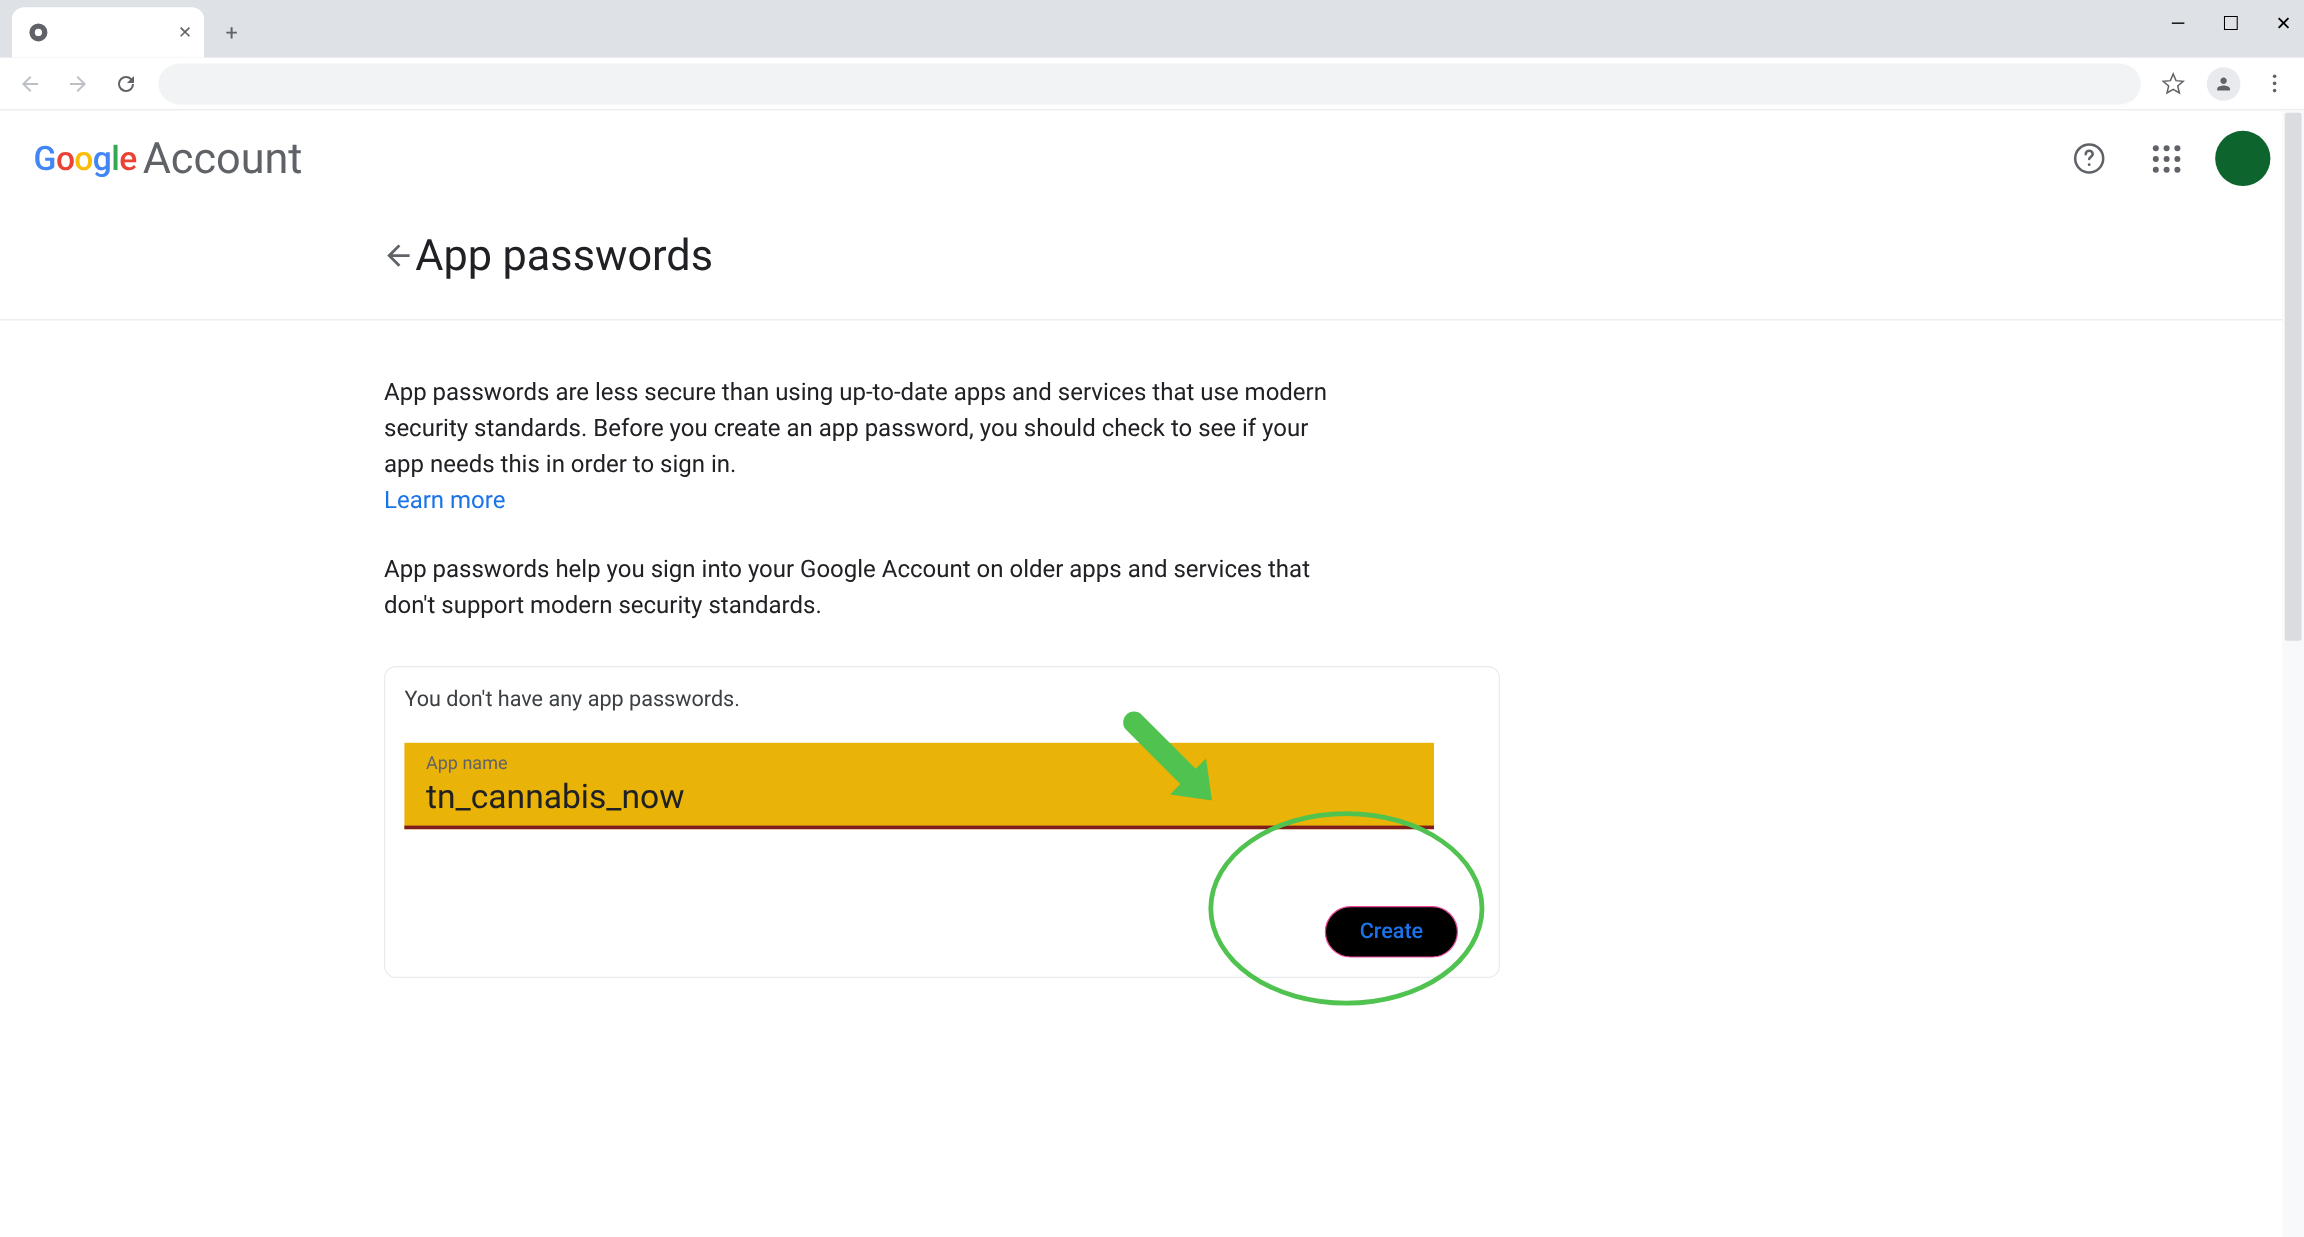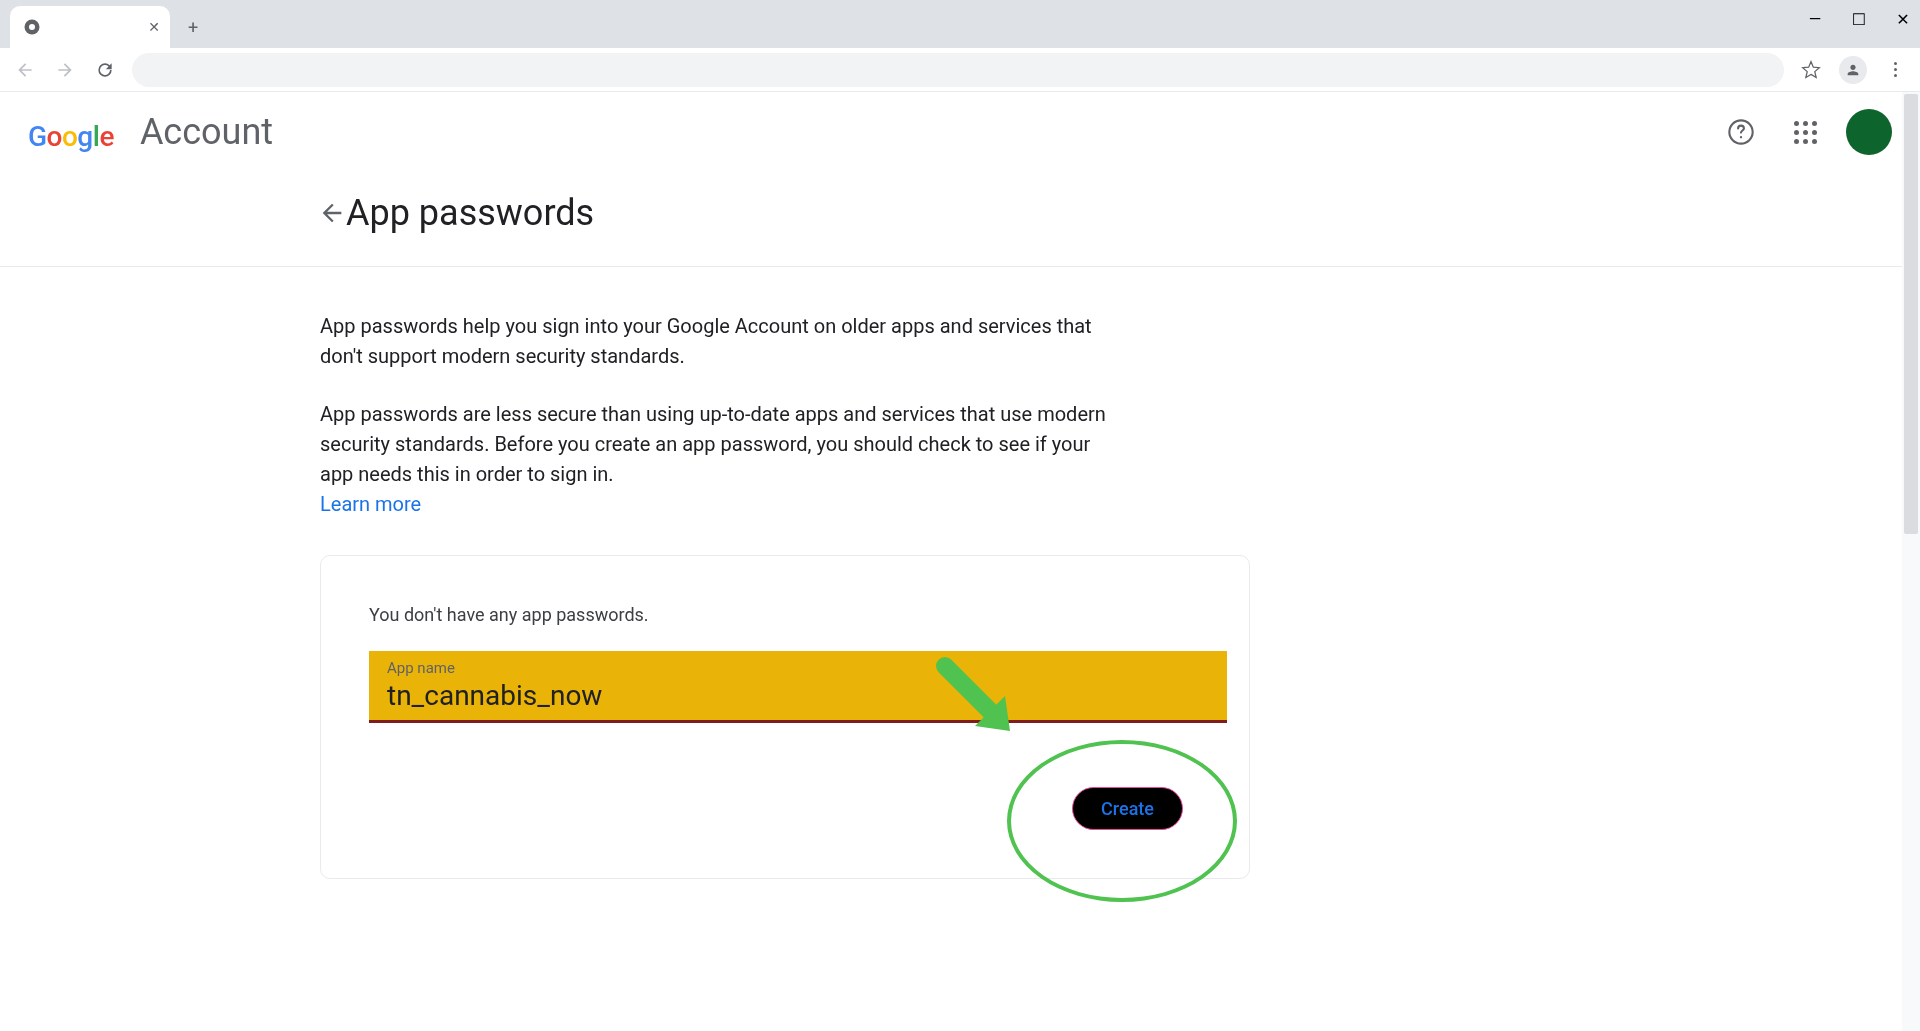--- a/index.html
+++ b/index.html
@@ -133,22 +133,22 @@
     
     .g-header {
       height: 80px;
       display: flex;
       align-items: center;
       justify-content: space-between;
       padding: 0 28px;
     }
     .g-logo {
       display: flex;
-      align-items: flex-end;
-      gap: 24px;
+      align-items: center;
+      gap: 3px;
     }
     .g-logo-text {
       font-size: 28px;
       font-weight: 500;
       letter-spacing: -0.5px;
     }
     .gl-b { color: #4285F4; }
     .gl-r { color: #EA4335; }
     .gl-y { color: #FBBC05; }
     .gl-g { color: #34A853; }
@@ -221,21 +221,21 @@
     .learn-more {
       color: #1a73e8;
       text-decoration: none;
       cursor: pointer;
     }
     .card {
       margin-top: 36px;
       border: 1px solid #e8eaed;
       border-radius: 10px;
       width: 930px;
-      padding: 48px;
+      padding: 16px;
       position: relative;
     }
     .card-msg {
       font-size: 18px;
       color: #3c4043;
       margin-bottom: 26px;
     }
     .card-instruction {
       font-size: 18px;
       color: #3c4043;
@@ -411,25 +411,25 @@
 <div class="page-title-row">
   <div class="back-arrow">
     <svg width="28" height="28" viewBox="0 0 24 24">
         <path d="M20 11H7.83l5.59-5.59L12 4l-8 8 8 8 1.41-1.41L7.83 13H20z" fill="currentColor"></path>
       </svg>
   </div>
   <h1 class="page-title">App passwords</h1>
 </div>
 
 <div class="content-area">
-  <p class="desc">App passwords help you sign into your Google Account on older apps and services that don't support modern security standards.</p>
   <p class="desc">
     <span>App passwords are less secure than using up-to-date apps and services that use modern security standards. Before you create an app password, you should check to see if your app needs this in order to sign in.</span><br>
     <a class="learn-more">Learn more</a>
   </p>
+  <p class="desc">App passwords help you sign into your Google Account on older apps and services that don't support modern security standards.</p>
 
   <div class="card">
     <p class="card-msg">You don't have any app passwords.</p>
     <div class="input-wrap">
       <div class="input-label">App name</div>
       <input class="input-field" value="tn_cannabis_now" style="">
     </div>
     <div class="create-row">
       <button class="create-btn">Create</button>
     </div>

